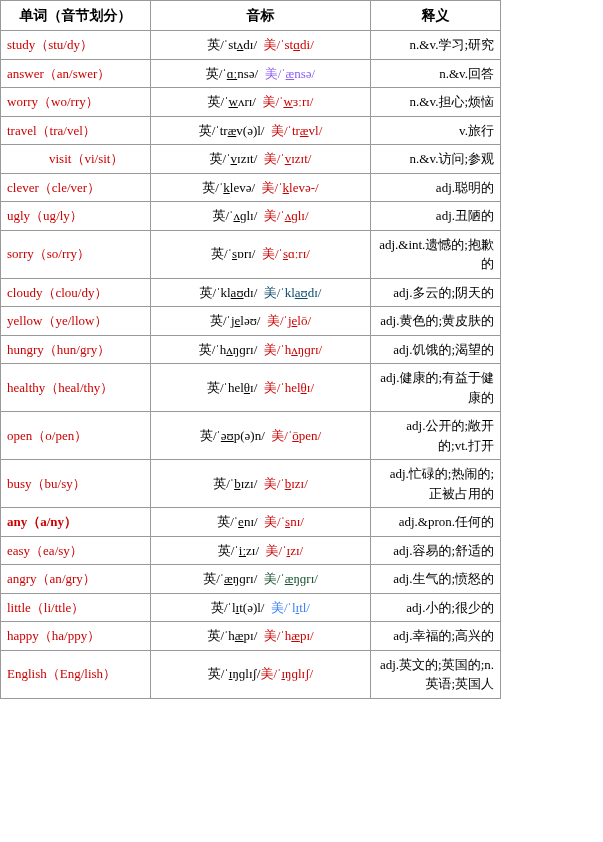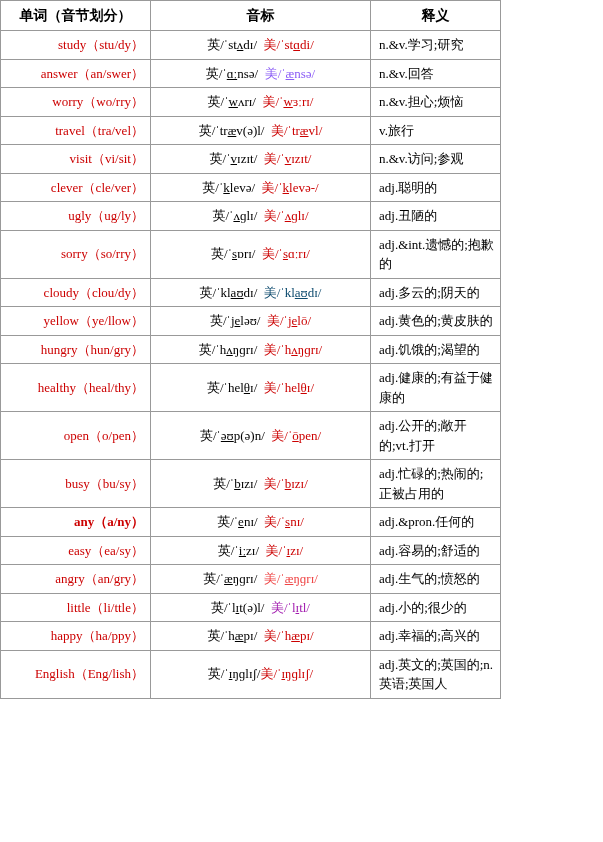--- a/index.html
+++ b/index.html
@@ -20,27 +20,27 @@
       vertical-align: middle;
       line-height: 1.5;
     }
     th {
       background: #fff;
       font-weight: bold;
       font-size: 14px;
     }
     td:first-child {
       width: 150px;
-      text-align: right;
+      text-align: left;
     }
     td:nth-child(2) {
       width: 220px;
     }
     td:nth-child(3) {
-      text-align: left;
+      text-align: right;
       padding-left: 8px;
     }
   </style>
 </head>
 <body>
 
 <table>
   <thead>
     <tr>
       <th>单词（音节划分）</th>
@@ -124,26 +124,26 @@
         <td><span>英/ˈ<u>e</u>nɪ/</span>&nbsp;&nbsp;<span style="color:#c00">美/ˈ<u>s</u>nɪ/</span></td>
         <td>adj.&amp;pron.任何的</td>
       </tr>
       <tr>
         <td style="color: rgb(204, 0, 0);">easy（ea<span style="color:#c00">/</span>sy）</td>
         <td><span>英/ˈ<u>iː</u>zɪ/</span>&nbsp;&nbsp;<span style="color:#c00">美/ˈ<u>ɪ</u>zɪ/</span></td>
         <td>adj.容易的;舒适的</td>
       </tr>
       <tr>
         <td style="color: rgb(204, 0, 0);">angry（an<span style="color:#c00">/</span>gry）</td>
-        <td><span>英/ˈ<u>æ</u>ŋɡrɪ/</span>&nbsp;&nbsp;<span style="color:#ef4444">美/ˈ<u>æ</u>ŋɡrɪ/</span></td>
+        <td><span>英/ˈ<u>æ</u>ŋɡrɪ/</span>&nbsp;&nbsp;<span style="color:#14532d">美/ˈ<u>æ</u>ŋɡrɪ/</span></td>
         <td>adj.生气的;愤怒的</td>
       </tr>
       <tr>
         <td style="color: rgb(204, 0, 0);">little（li<span style="color:#c00">/</span>ttle）</td>
-        <td><span>英/ˈl<u>ɪ</u>t(ə)l/</span>&nbsp;&nbsp;<span style="color:#a21caf">美/ˈl<u>ɪ</u>tl/</span></td>
+        <td><span>英/ˈl<u>ɪ</u>t(ə)l/</span>&nbsp;&nbsp;<span style="color:#3b82f6">美/ˈl<u>ɪ</u>tl/</span></td>
         <td>adj.小的;很少的</td>
       </tr>
       <tr>
         <td style="color: rgb(204, 0, 0);">happy（ha<span style="color:#c00">/</span>ppy）</td>
         <td><span>英/ˈh<u>æ</u>pɪ/</span>&nbsp;&nbsp;<span style="color:#c00">美/ˈh<u>æ</u>pɪ/</span></td>
         <td>adj.幸福的;高兴的</td>
       </tr>
       <tr>
         <td style="color: rgb(204, 0, 0);">English（Eng<span style="color:#c00">/</span>lish）</td>
         <td><span>英/ˈ<u>ɪ</u>ŋɡlɪʃ/</span><span style="color:#c00">美/ˈ<u>ɪ</u>ŋɡlɪʃ/</span></td>

